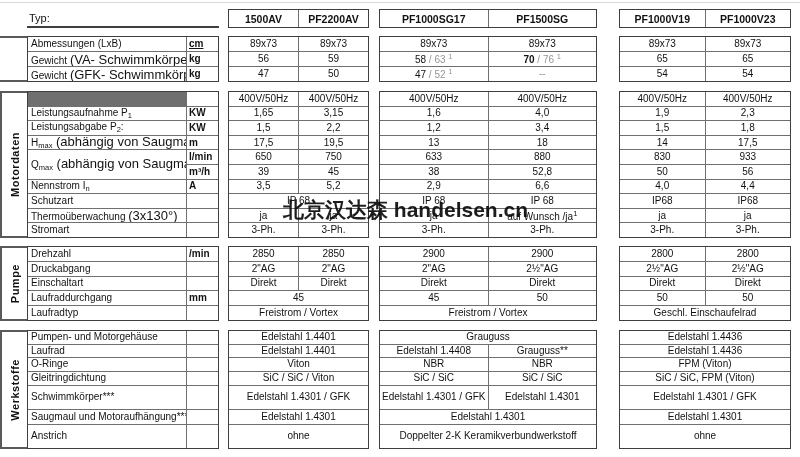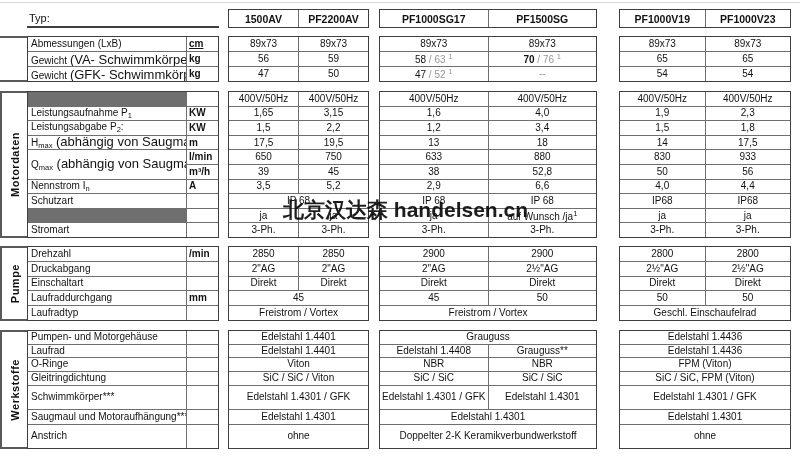--- a/index.html
+++ b/index.html
@@ -200,20 +200,23 @@
         </div>
         <div class="cell unit-cell" style="grid-area: 7 / 2;">
           <span class="ct">A</span>
         </div>
         <div class="cell label-cell" style="grid-area: 8 / 1;">
           <span class="ct">Schutzart</span>
         </div>
         <div class="cell unit-cell" style="grid-area: 8 / 2;">
           <span class="ct"></span>
         </div>
+        <div class="cell label-cell" style="grid-area: 9 / 1;">
+          <span class="ct">Thermoüberwachung <span class="sm">(3x130°)</span></span>
+        </div>
         <div class="cell unit-cell" style="grid-area: 9 / 2;">
           <span class="ct"></span>
         </div>
         <div class="cell label-cell" style="grid-area: 10 / 1;">
           <span class="ct">Stromart</span>
         </div>
         <div class="cell unit-cell" style="grid-area: 10 / 2;">
           <span class="ct"></span>
         </div>
       </div>

